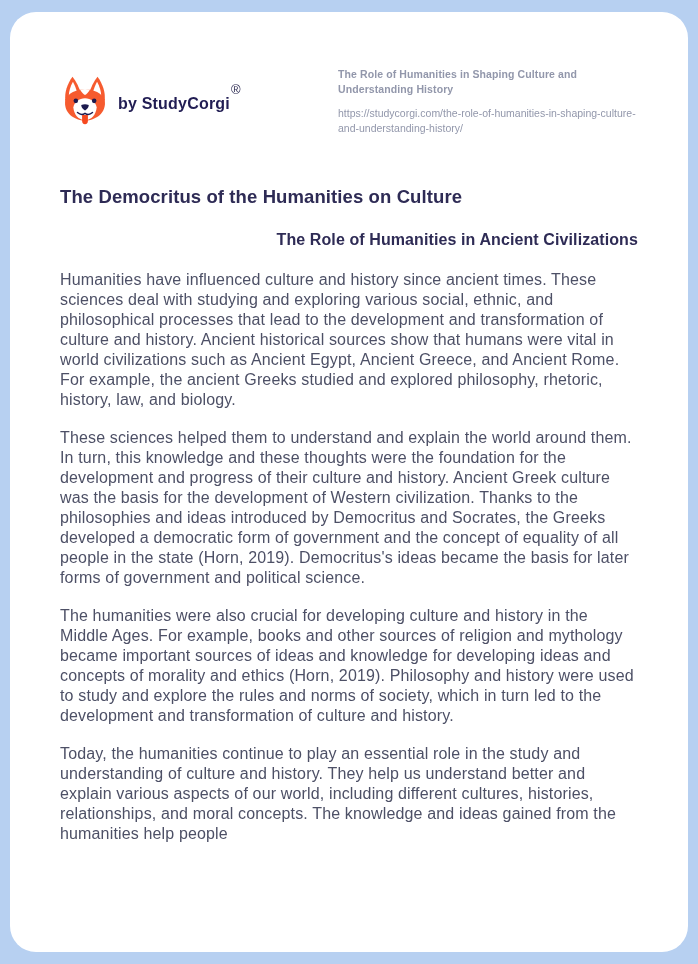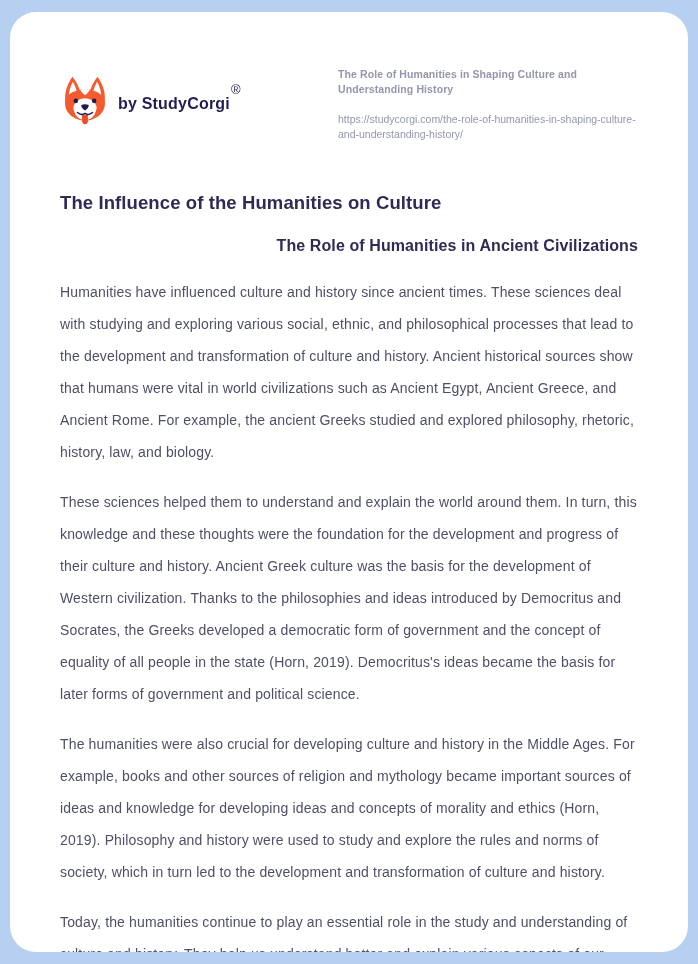--- a/index.html
+++ b/index.html
@@ -54,21 +54,21 @@
     margin-top: -6px;
   }
   .doc-title {
     font-size: 10.5px;
     font-weight: bold;
     color: #9297ab;
     line-height: 14.5px;
     letter-spacing: 0.1px;
   }
   .doc-url {
-    margin-top: 16px;
+    margin-top: 10px;
     font-size: 10.5px;
     color: #9297ab;
     line-height: 14.5px;
     overflow-wrap: break-word;
     text-decoration: none;
     display: block;
   }
   
   .article { margin-top: 49px; }
   .article h1 {
@@ -82,22 +82,22 @@
   .article h2 {
     font-size: 16px;
     line-height: 24px;
     font-weight: bold;
     color: #2e2b55;
     margin: 18px 0;
     letter-spacing: 0.1px;
     text-align: right;
   }
   .article p {
-    font-size: 14px;
-    line-height: 32px;
+    font-size: 16px;
+    line-height: 20px;
     color: #4d5066;
     margin: 18px 0;
     letter-spacing: 0.15px;
   }
 </style>
 </head>
 <body>
 
 <div class="card">
 
@@ -133,21 +133,21 @@
 
     <div class="doc-meta">
       <div class="doc-title">The Role of Humanities in Shaping Culture and Understanding History</div>
       <a class="doc-url" href="#">https://studycorgi.com/the-role-of-humanities-in-shaping-culture-and-understanding-history/</a>
     </div>
 
   </div>
 
   <div class="article">
 
-    <h1>The Influence of the Humanities on Culture</h1>
+    <h1>The Democritus of the Humanities on Culture</h1>
 
     <section>
       <h2>The Role of Humanities in Ancient Civilizations</h2>
       <p>Humanities have influenced culture and history since ancient times. These sciences deal with studying and exploring various social, ethnic, and philosophical processes that lead to the development and transformation of culture and history. Ancient historical sources show that humans were vital in world civilizations such as Ancient Egypt, Ancient Greece, and Ancient Rome. For example, the ancient Greeks studied and explored philosophy, rhetoric, history, law, and biology.</p>
       <p>These sciences helped them to understand and explain the world around them. In turn, this knowledge and these thoughts were the foundation for the development and progress of their culture and history. Ancient Greek culture was the basis for the development of Western civilization. Thanks to the philosophies and ideas introduced by Democritus and Socrates, the Greeks developed a democratic form of government and the concept of equality of all people in the state (Horn, 2019). Democritus's ideas became the basis for later forms of government and political science.</p>
     </section>
 
     <section>
       <p>The humanities were also crucial for developing culture and history in the Middle Ages. For example, books and other sources of religion and mythology became important sources of ideas and knowledge for developing ideas and concepts of morality and ethics (Horn, 2019). Philosophy and history were used to study and explore the rules and norms of society, which in turn led to the development and transformation of culture and history.</p>
     </section>

